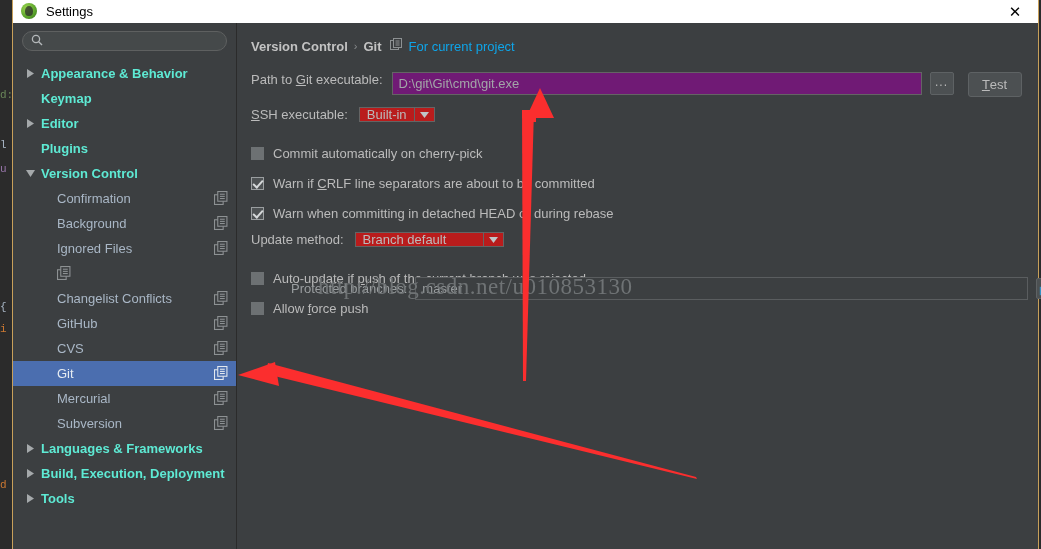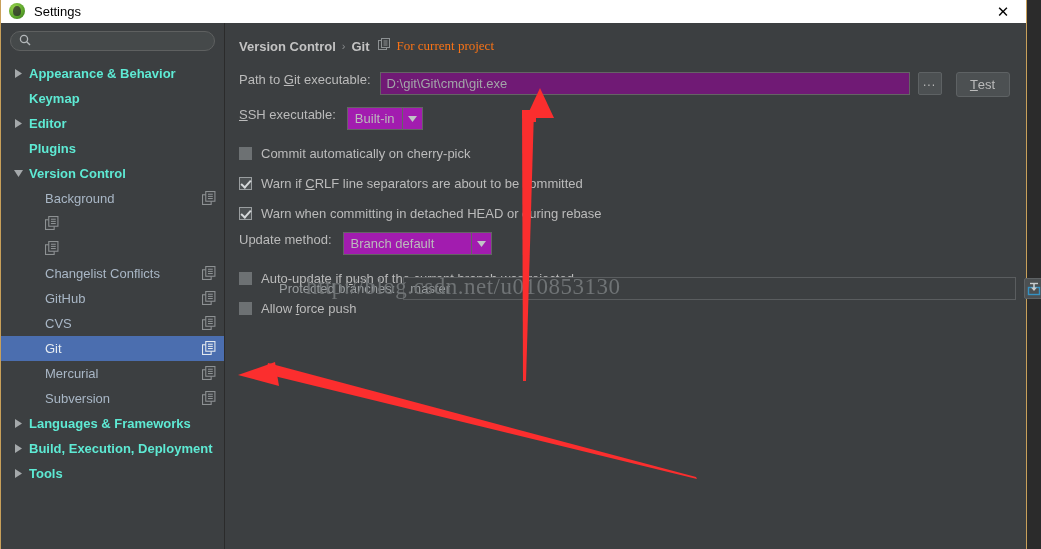--- a/index.html
+++ b/index.html
@@ -28,21 +28,21 @@
     font-family: "Liberation Mono", monospace;
     font-size: 11px;
     line-height: 14px;
     z-index: 0;
   }
   #ide-sliver .code-frag { position: absolute; left: 0; white-space: pre; }
 
   
   #settings-window {
     position: absolute;
-    left: 0; top: 0;
+    left: 12px; top: 0;
     width: 1027px; height: 549px;
     z-index: 2;
     border-left: 1px solid #c8a05a;
     border-right: 1px solid #c8a05a;
     box-sizing: border-box;
     background: #3c3f41;
   }
 
   
   #title-bar {
@@ -154,21 +154,21 @@
   }
   #breadcrumb {
     display: flex; align-items: center;
     height: 34px;
     padding-top: 6px;
     gap: 6px;
     font-size: 13px;
   }
   #breadcrumb .crumb { font-weight: bold; color: #c3c3c3; }
   #breadcrumb .sep { color: #888b8d; font-size: 11px; }
-  #breadcrumb .scope-text { color: #f97316; font-family: Liberation Serif, serif; }
+  #breadcrumb .scope-text { color: #0ea5e9; }
 
   .form-row {
     display: flex;
     height: 23px;
     margin-bottom: 12px;
   }
   .form-label { color: #bbbbbb; white-space: nowrap; }
   .form-label u { text-decoration: underline; }
 
   .text-field {
@@ -204,25 +204,25 @@
     border-radius: 3px;
     color: #bbbbbb;
     font-size: 13px;
     font-family: "Liberation Sans", sans-serif;
     display: flex; align-items: center; justify-content: center;
     cursor: pointer;
     padding: 0 12px;
   }
 
   .combo {
-    height: 23px;
+    height: 15px;
     box-sizing: border-box;
     display: inline-flex;
     align-items: stretch;
-    background: #a21caf;
+    background: #b91c1c;
     border: 1px solid #646464;
     border-radius: 0;
     cursor: pointer;
   }
   .combo .combo-value {
     display: flex; align-items: center;
     padding: 0 7px;
     color: #bbbbbb;
     white-space: nowrap;
   }
@@ -373,30 +373,41 @@
           </div>
           <div class="tree-row level0">
             <span class="twisty">
               <svg width="9" height="9" viewBox="0 0 9 9">
                 <polygon points="0,1 9,1 4.5,8" fill="#a5a9ab"></polygon>
               </svg>
             </span>
             <span class="tree-label">Version Control</span>
           </div>
           <div class="tree-row level1">
+            <span class="tree-label">Confirmation</span>
+            <span class="row-icon"><svg width="14" height="14" viewBox="0 0 13 13">
+                <rect x="0.5" y="3.5" width="8" height="9" fill="none" stroke="#8d9193" stroke-width="1"></rect>
+                <rect x="3.5" y="0.5" width="8.5" height="9" fill="#3c3f41" stroke="#8d9193" stroke-width="1"></rect>
+                <line x1="5.5" y1="3" x2="10" y2="3" stroke="#8d9193" stroke-width="1"></line>
+                <line x1="5.5" y1="5" x2="10" y2="5" stroke="#8d9193" stroke-width="1"></line>
+                <line x1="5.5" y1="7" x2="10" y2="7" stroke="#8d9193" stroke-width="1"></line>
+              </svg></span>
+          </div>
+          <div class="tree-row level1">
             <span class="tree-label">Background</span>
             <span class="row-icon"><svg width="14" height="14" viewBox="0 0 13 13">
                 <rect x="0.5" y="3.5" width="8" height="9" fill="none" stroke="#8d9193" stroke-width="1"></rect>
                 <rect x="3.5" y="0.5" width="8.5" height="9" fill="#3c3f41" stroke="#8d9193" stroke-width="1"></rect>
                 <line x1="5.5" y1="3" x2="10" y2="3" stroke="#8d9193" stroke-width="1"></line>
                 <line x1="5.5" y1="5" x2="10" y2="5" stroke="#8d9193" stroke-width="1"></line>
                 <line x1="5.5" y1="7" x2="10" y2="7" stroke="#8d9193" stroke-width="1"></line>
               </svg></span>
           </div>
           <div class="tree-row level1">
+            <span class="tree-label">Ignored Files</span>
             <span class="row-icon"><svg width="14" height="14" viewBox="0 0 13 13">
                 <rect x="0.5" y="3.5" width="8" height="9" fill="none" stroke="#8d9193" stroke-width="1"></rect>
                 <rect x="3.5" y="0.5" width="8.5" height="9" fill="#3c3f41" stroke="#8d9193" stroke-width="1"></rect>
                 <line x1="5.5" y1="3" x2="10" y2="3" stroke="#8d9193" stroke-width="1"></line>
                 <line x1="5.5" y1="5" x2="10" y2="5" stroke="#8d9193" stroke-width="1"></line>
                 <line x1="5.5" y1="7" x2="10" y2="7" stroke="#8d9193" stroke-width="1"></line>
               </svg></span>
           </div>
           <div class="tree-row level1">
             <span class="row-icon"><svg width="14" height="14" viewBox="0 0 13 13">

